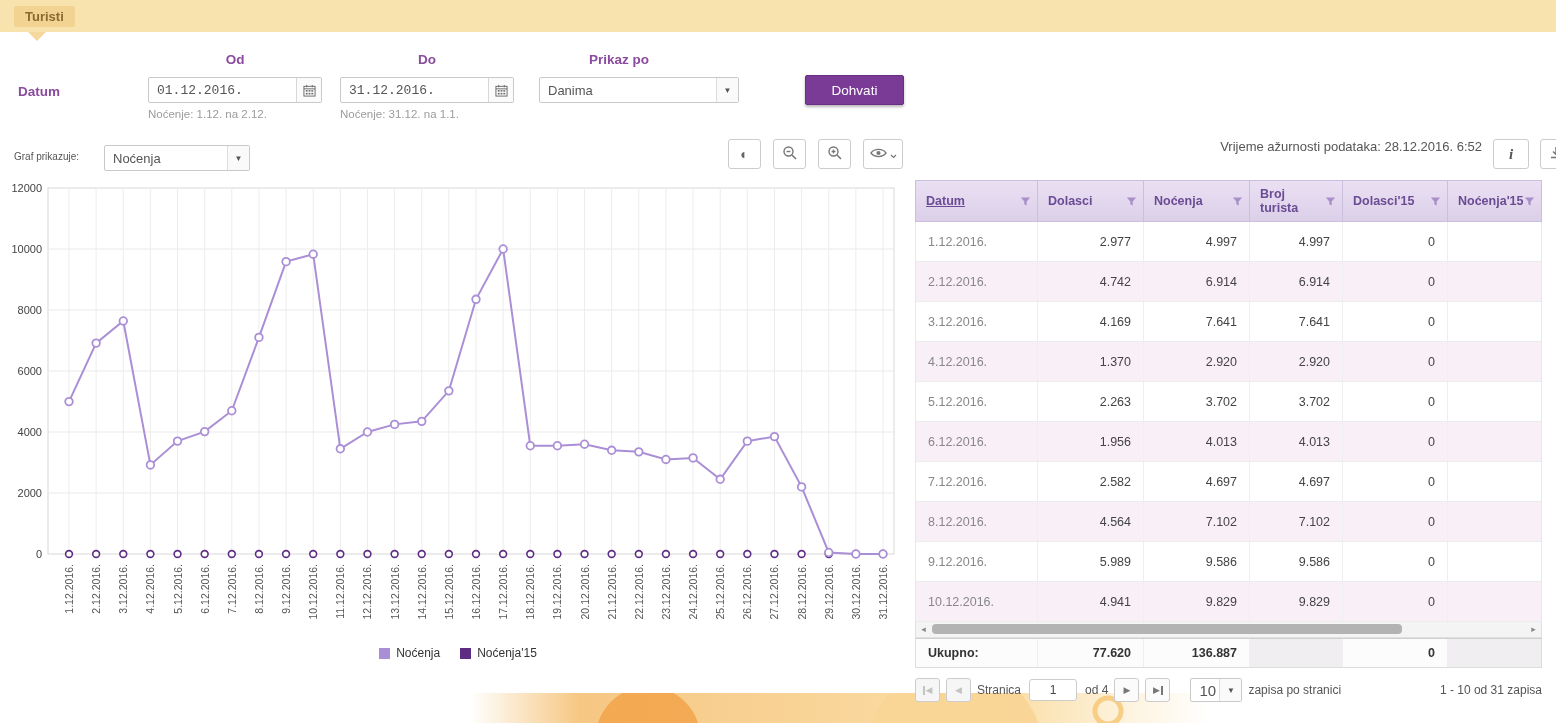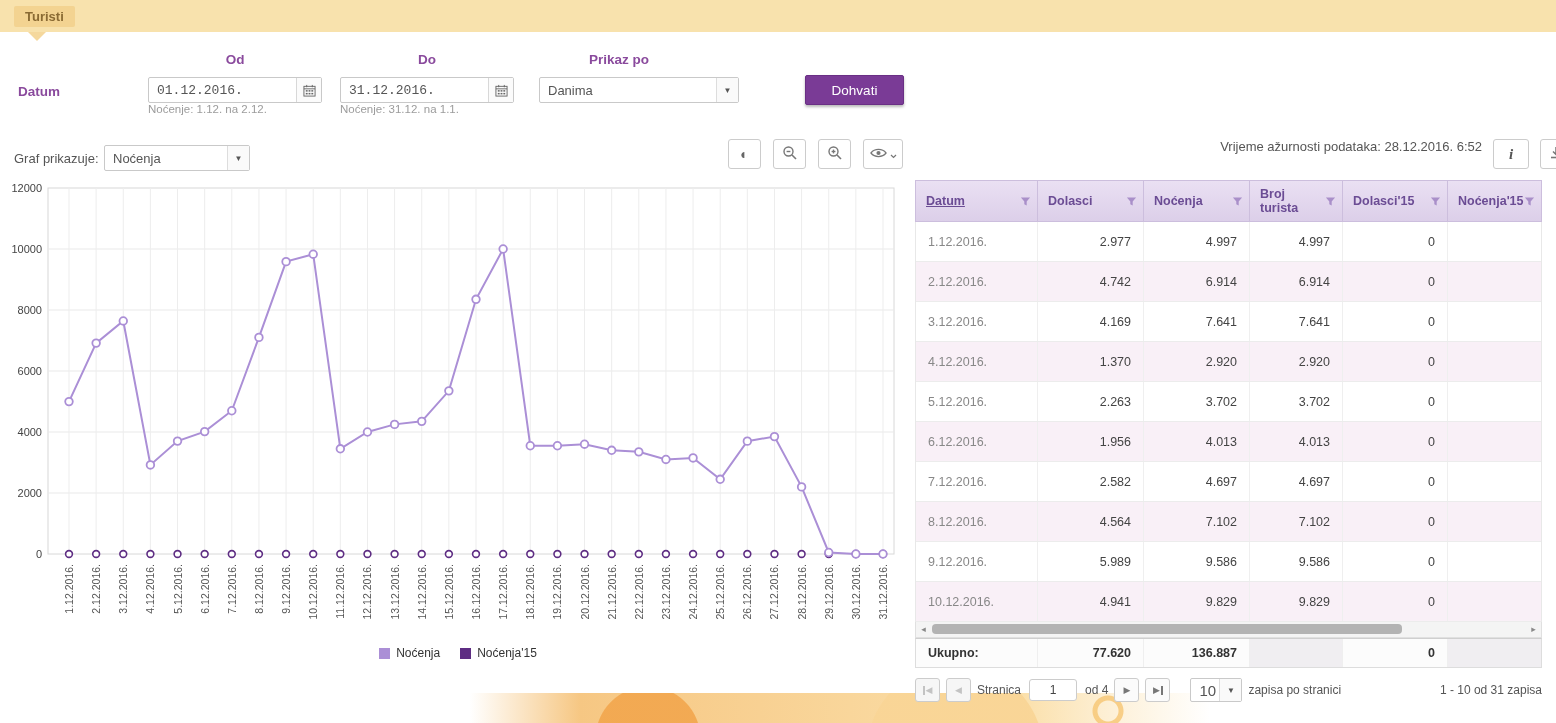--- a/index.html
+++ b/index.html
@@ -15,29 +15,29 @@
   .flabel{color:#8a4a9d;font-weight:bold;font-size:13.5px}
   .lbl-datum{position:absolute;left:18px;top:84px}
   .lbl-od{position:absolute;left:148px;top:52px;width:174px;text-align:center}
   .lbl-do{position:absolute;left:340px;top:52px;width:174px;text-align:center}
   .lbl-prikaz{position:absolute;left:533px;top:52px;width:172px;text-align:center}
   .grp-od{position:absolute;left:148px;top:77px}
   .grp-do{position:absolute;left:340px;top:77px}
   .input-group{display:flex;width:174px;height:26px;border:1px solid #c9c9c9;border-radius:2px;background:#fff}
   .input-group input{flex:1;min-width:0;border:none;outline:none;padding:0 8px;font-size:13px;color:#555;font-family:Liberation Mono, monospace;background:transparent}
   .cal-btn{width:25px;display:flex;align-items:center;justify-content:center;border-left:1px solid #d8d8d8;background:#fbfbfb;cursor:pointer}
-  .helper{font-size:11.5px;color:#9c9c9c}
+  .helper{margin-top:5px;font-size:11.5px;color:#9c9c9c}
   .select{display:flex;height:26px;border:1px solid #c9c9c9;border-radius:2px;background:#fff;align-items:center;cursor:pointer}
   .sel-text{flex:1;padding:0 8px;font-size:13px;color:#555;white-space:nowrap;overflow:hidden}
   .sel-arrow{width:22px;align-self:stretch;display:flex;align-items:center;justify-content:center;border-left:1px solid #ddd;color:#555;font-size:8px;background:#fafafa}
   .sel-prikaz{position:absolute;left:539px;top:77px;width:200px}
   .fetch{position:absolute;left:805px;top:75px;width:99px;height:30px;background:#7a3b96;color:#fff;border:1px solid #6a2f85;border-radius:2px;font-size:13.5px;font-family:inherit;cursor:pointer;box-shadow:0 2px 3px rgba(0,0,0,.28)}
 
   
-  .graf-label{position:absolute;left:14px;top:151px;font-size:13px;color:#555}
+  .graf-label{position:absolute;left:14px;top:151px;font-size:10px;color:#555}
   .sel-graf{position:absolute;left:104px;top:145px;width:146px}
   .chart-toolbar{position:absolute;left:728px;top:139px;display:flex;gap:12px;z-index:2}
   .tbtn{height:30px;width:33px;border:1px solid #ccc;border-radius:3px;background:#fff;display:flex;align-items:center;justify-content:center;gap:3px;color:#666;cursor:pointer;font-size:14px;font-family:inherit}
   .tbtn.wide{width:40px}
 
   .chart-wrap{position:absolute;left:8px;top:182px;z-index:1}
   .legend{position:absolute;left:8px;top:646px;width:900px;display:flex;justify-content:center;gap:20px;align-items:center;z-index:1}
   .legend-item{display:flex;align-items:center;gap:6px;font-size:12px;color:#333;cursor:pointer}
   .swatch{width:11px;height:11px;display:inline-block}
 

